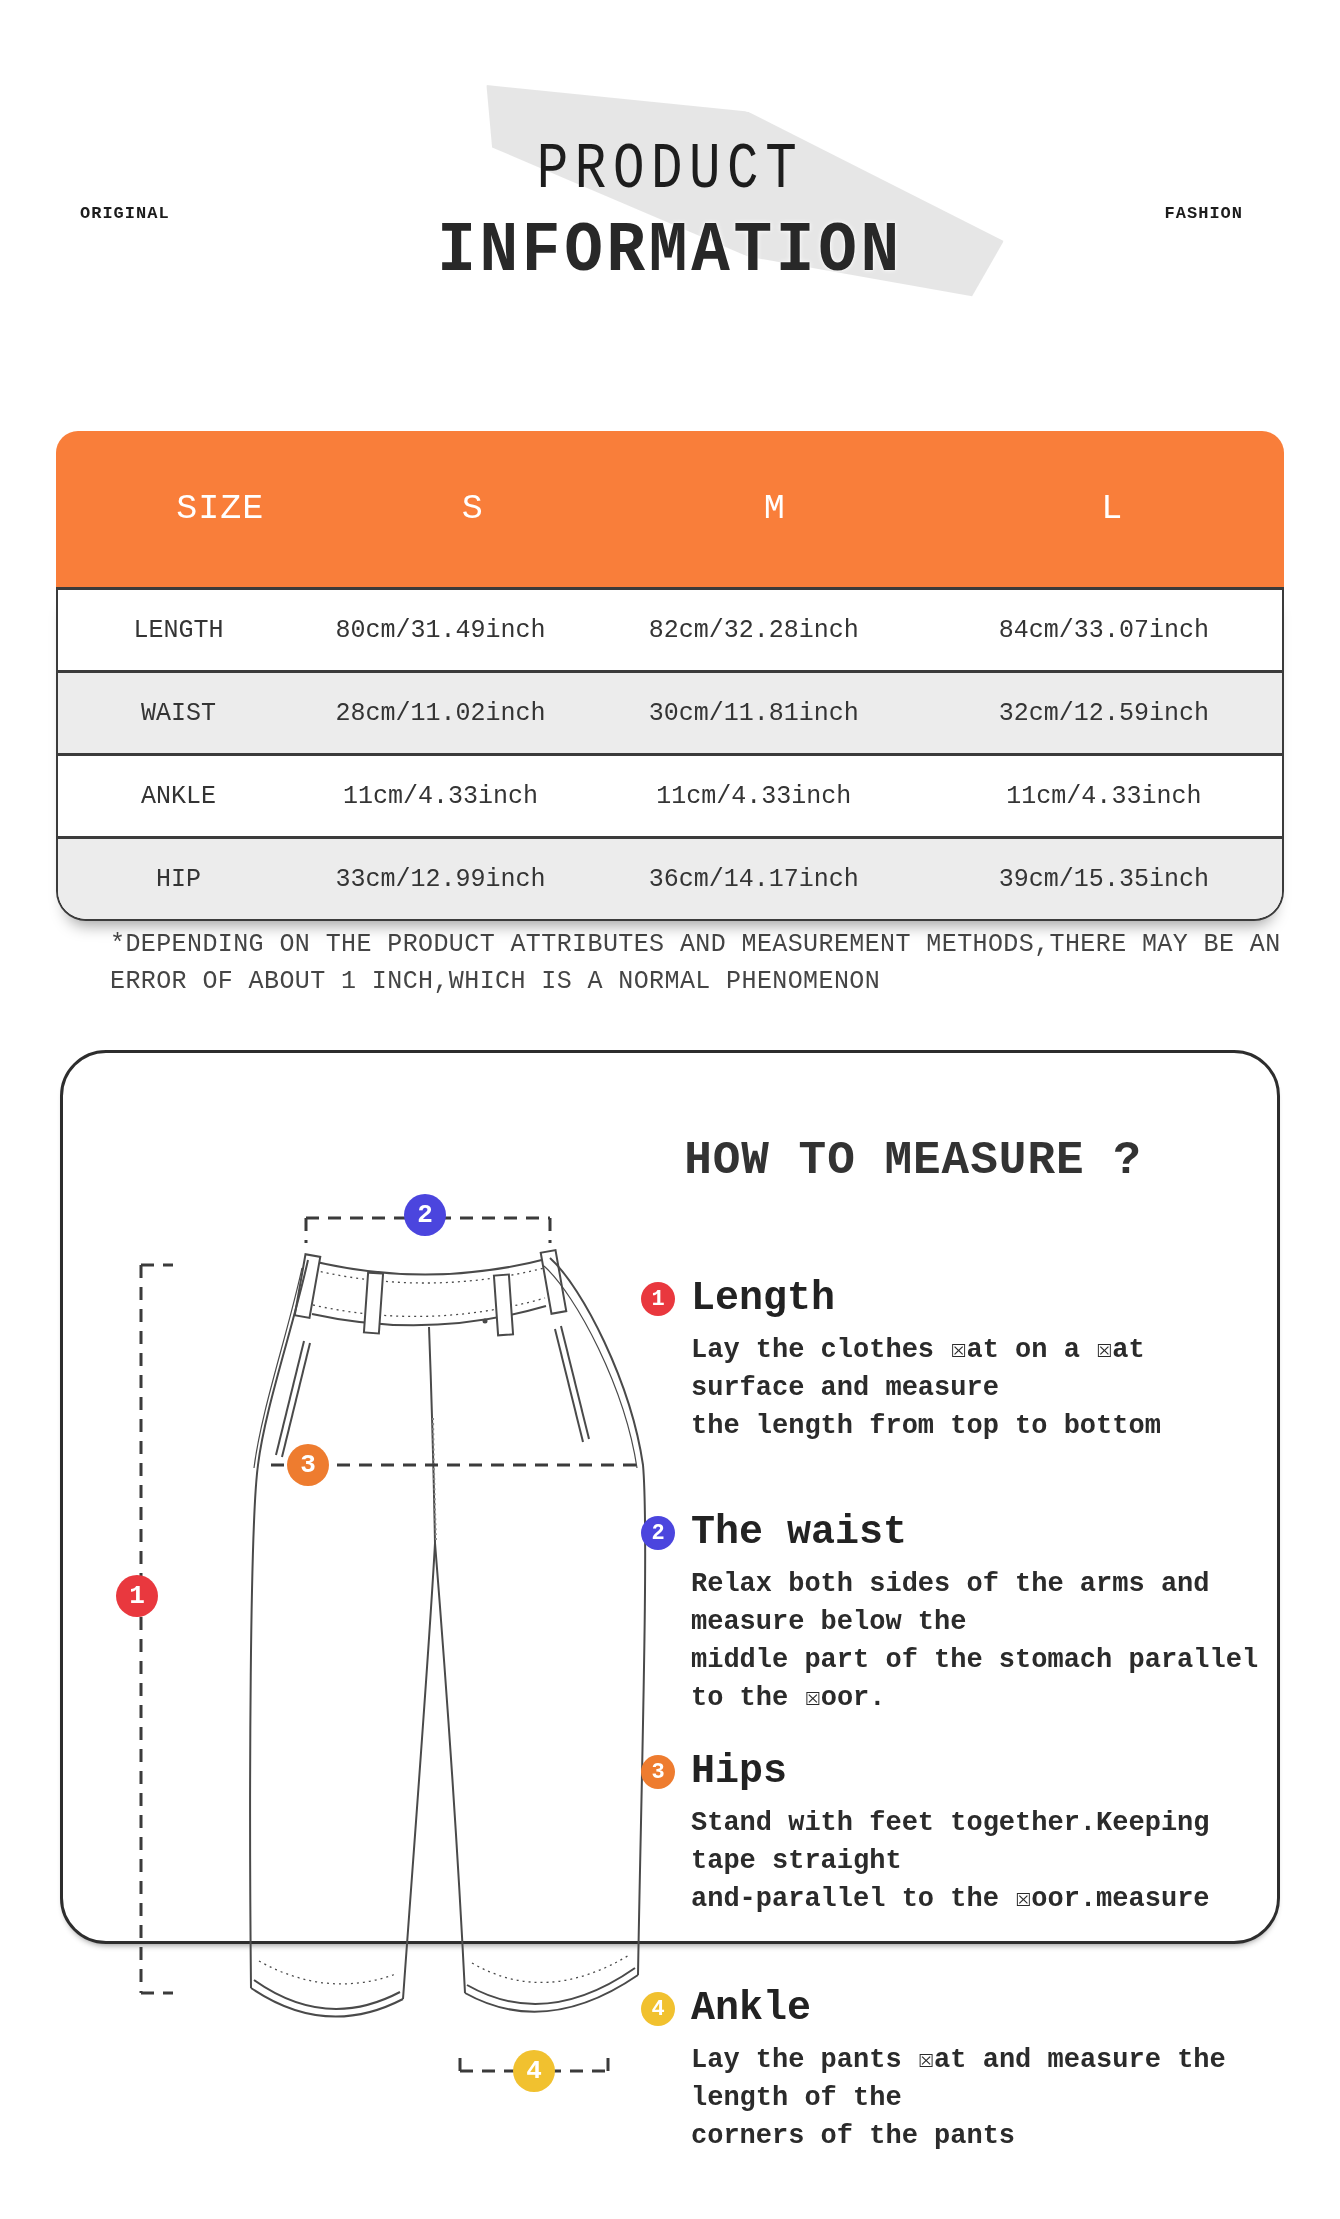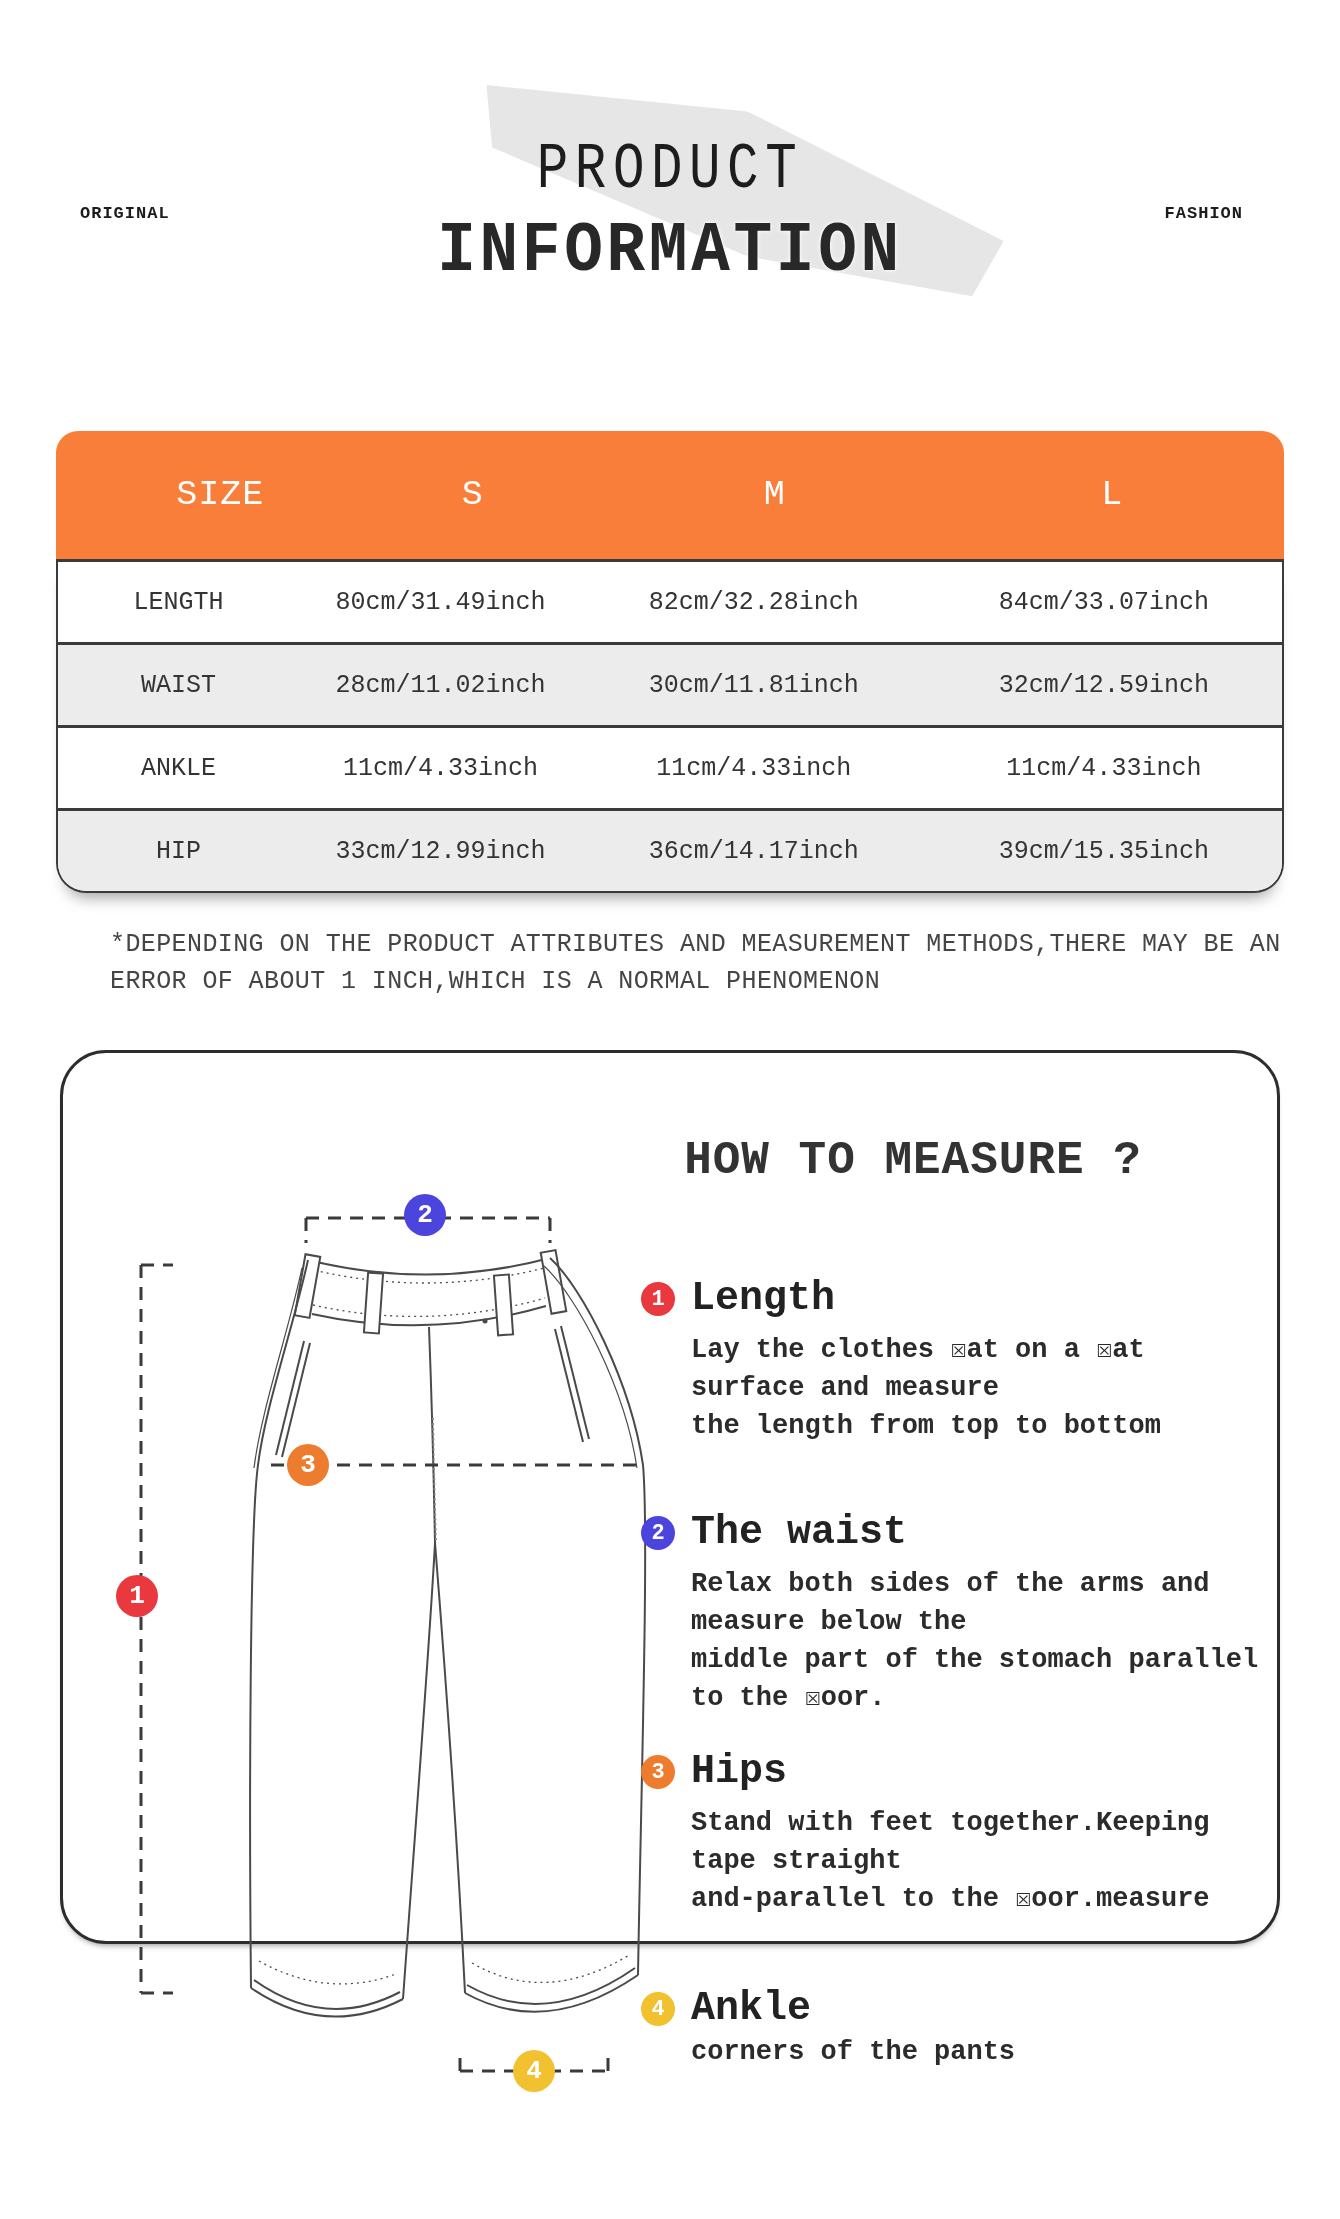--- a/index.html
+++ b/index.html
@@ -16,21 +16,21 @@
   #title2{left:50%;top:212px;transform:translateX(-50%) scaleX(.92);transform-origin:center top;
           font-size:70px;font-weight:700;letter-spacing:4px;color:#282828;z-index:2;white-space:nowrap;
           text-shadow:0 0 6px #fff,0 0 2px #fff;}
   .side-tag{top:204px;font-size:17px;font-weight:700;letter-spacing:1px;color:#1c1c1c;z-index:2;}
   #tag-left{left:80px;}
   #tag-right{right:97px;}
 
   
   #size-table{left:56px;top:431px;width:1228px;z-index:1;}
   .st-grid{display:grid;grid-template-columns:19.7% 23.1% 28.1% 29.1%;align-items:center;}
-  #st-header{height:128px;background:#F97E3A;border-radius:22px 22px 0 0;color:#fff;padding-left:48px;}
+  #st-header{height:156px;background:#F97E3A;border-radius:22px 22px 0 0;color:#fff;padding-left:48px;}
   #st-header .cell{font-size:35px;font-weight:400;text-align:center;letter-spacing:1px;}
   #st-body{border:2px solid #3b3b3b;border-top:3px solid #3b3b3b;border-radius:0 0 30px 30px;
            overflow:hidden;box-shadow:0 14px 16px -10px rgba(0,0,0,.38);background:#fff;}
   .st-row{height:80px;}
   .st-row + .st-row{border-top:3px solid #3b3b3b;}
   .st-row.alt{background:#ECECEC;}
   .st-row .cell{font-size:25px;color:#343434;text-align:center;}
 
   
   #disclaimer{left:110px;top:926px;font-size:25px;line-height:37px;color:#454545;letter-spacing:.4px;}
@@ -186,17 +186,18 @@
     <div class="abs m-section" style="top:695px;">
       <div class="m-bullet badge-orange">3</div>
       <div class="m-heading">Hips</div>
       <div class="m-body first">Stand with feet together.Keeping tape straight</div>
       <div class="m-body">and-parallel to the ☒oor.measure</div>
     </div>
 
     <div class="abs m-section" style="top:932px;">
       <div class="m-bullet badge-yellow">4</div>
       <div class="m-heading">Ankle</div>
+      <div class="m-body first">Lay the pants ☒at and measure the length of the</div>
       <div class="m-body">corners of the pants</div>
     </div>
 
   </div>
 </div>
 
 </body></html>

